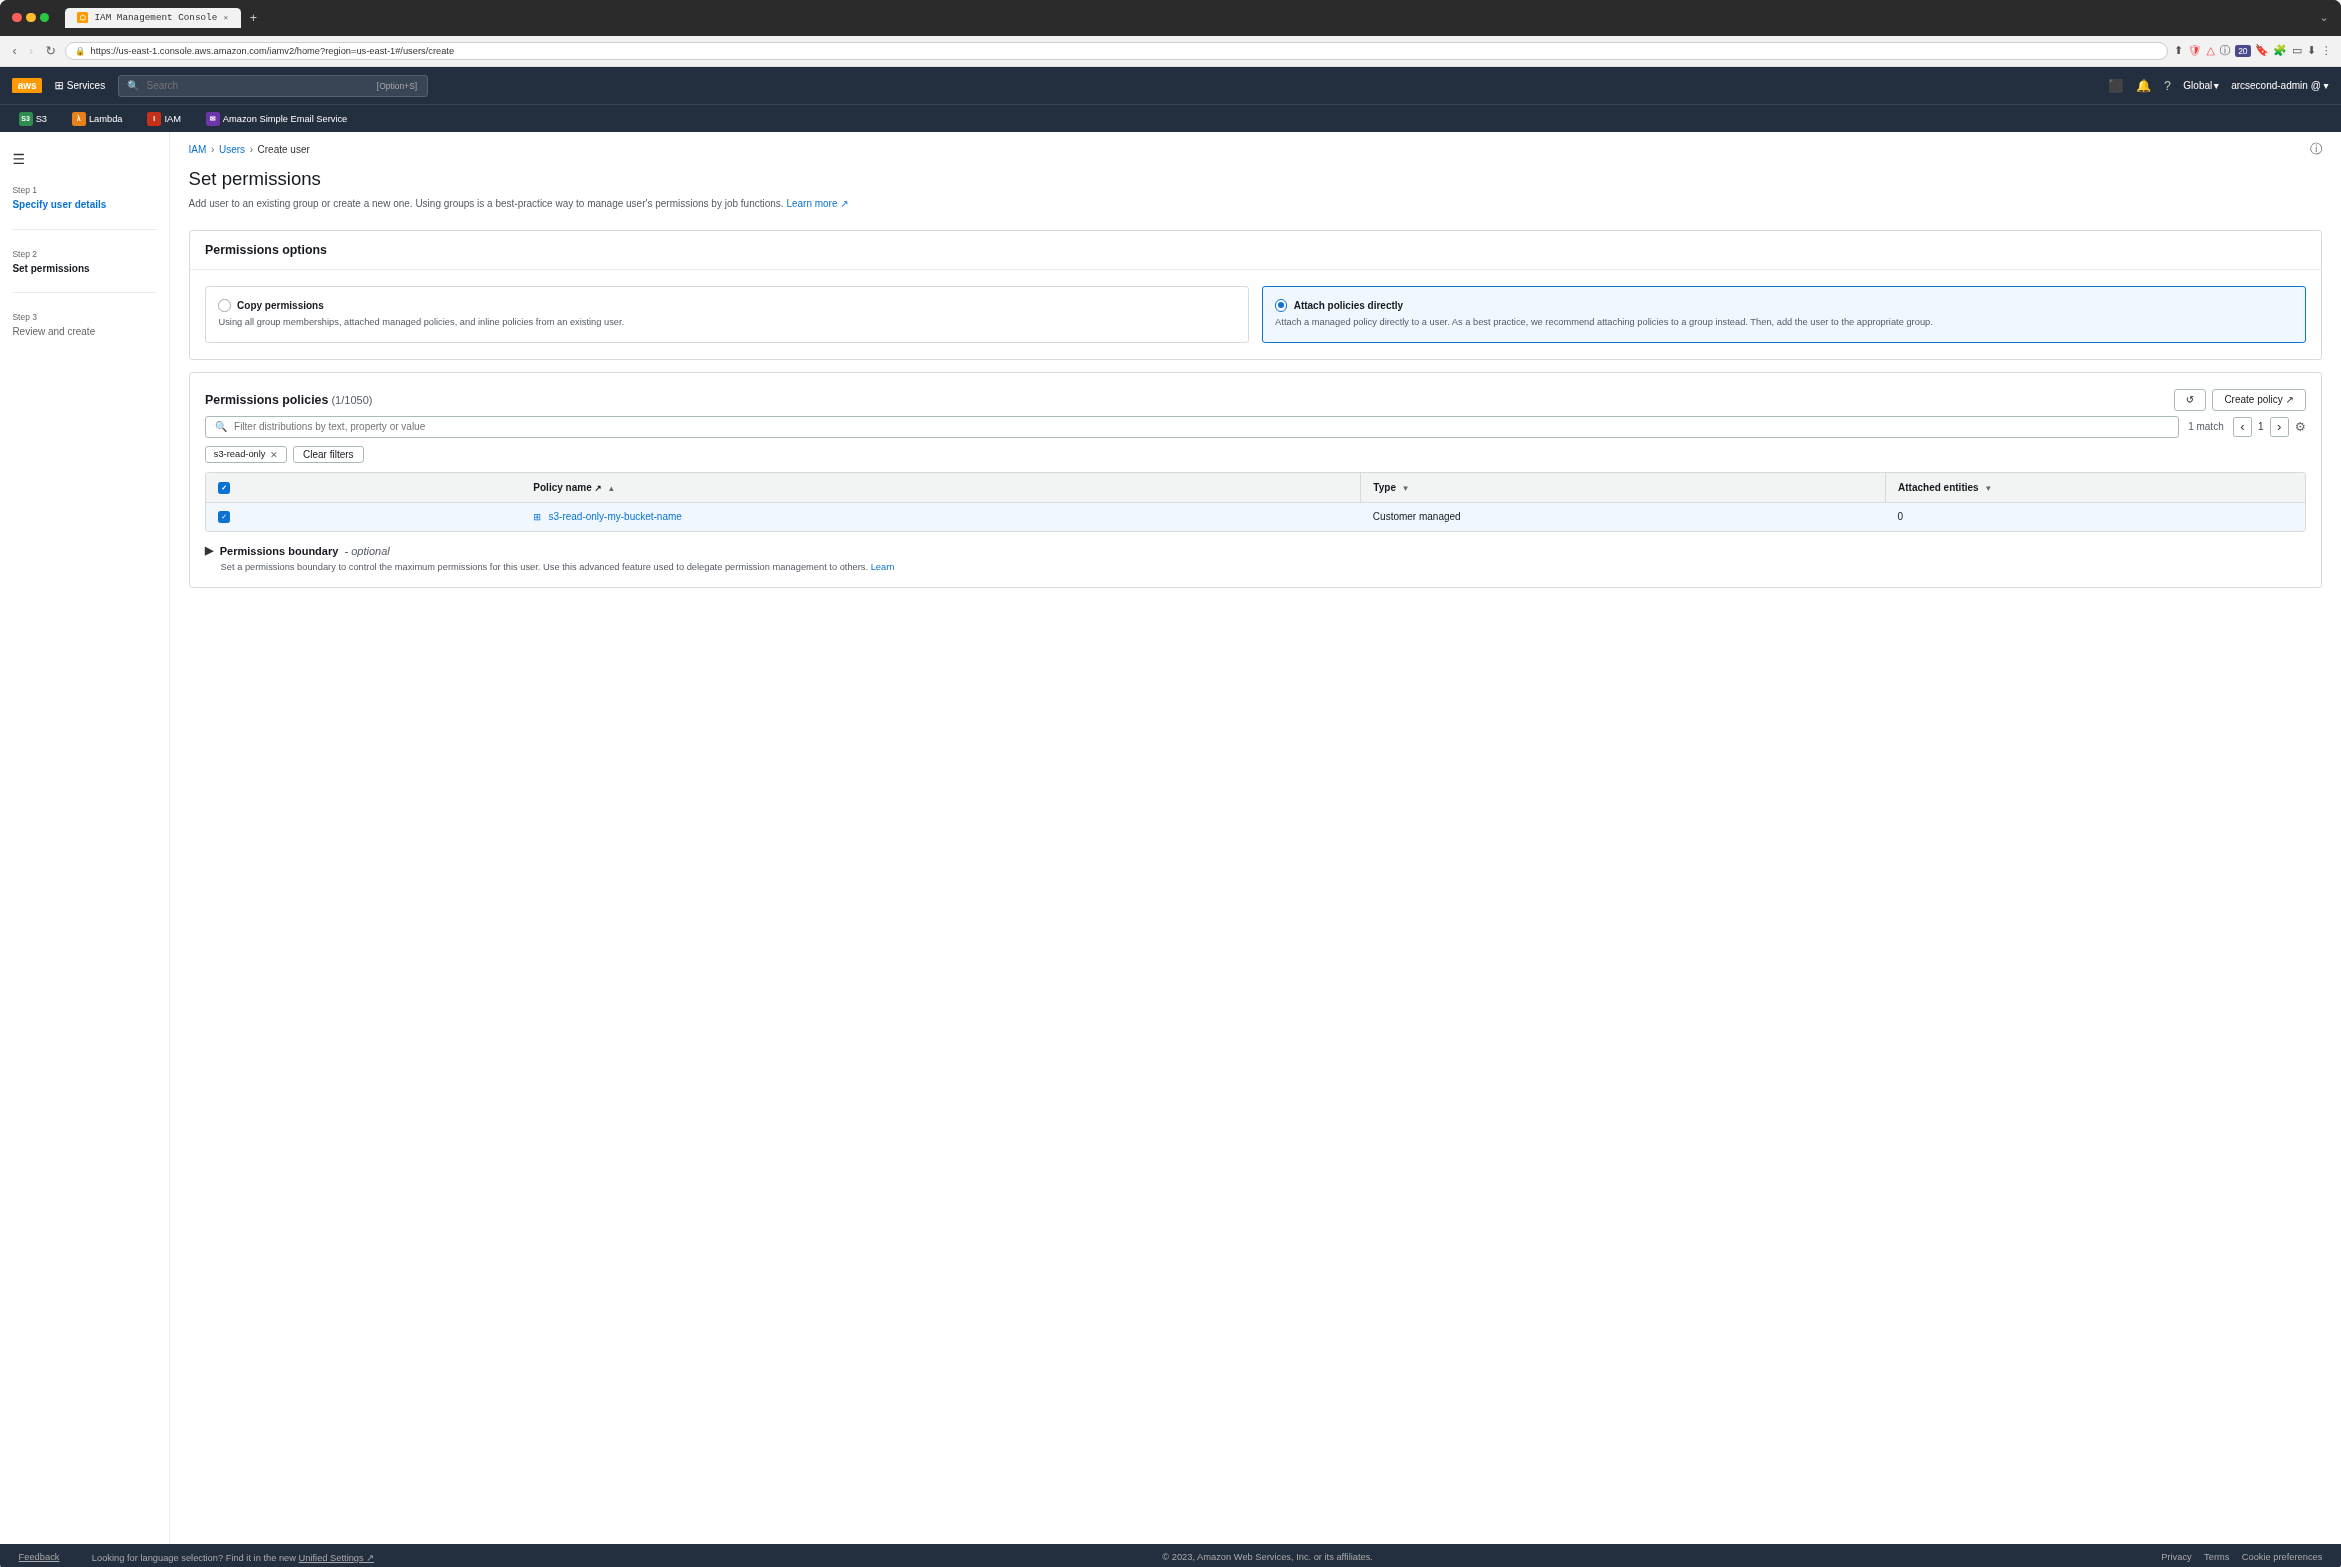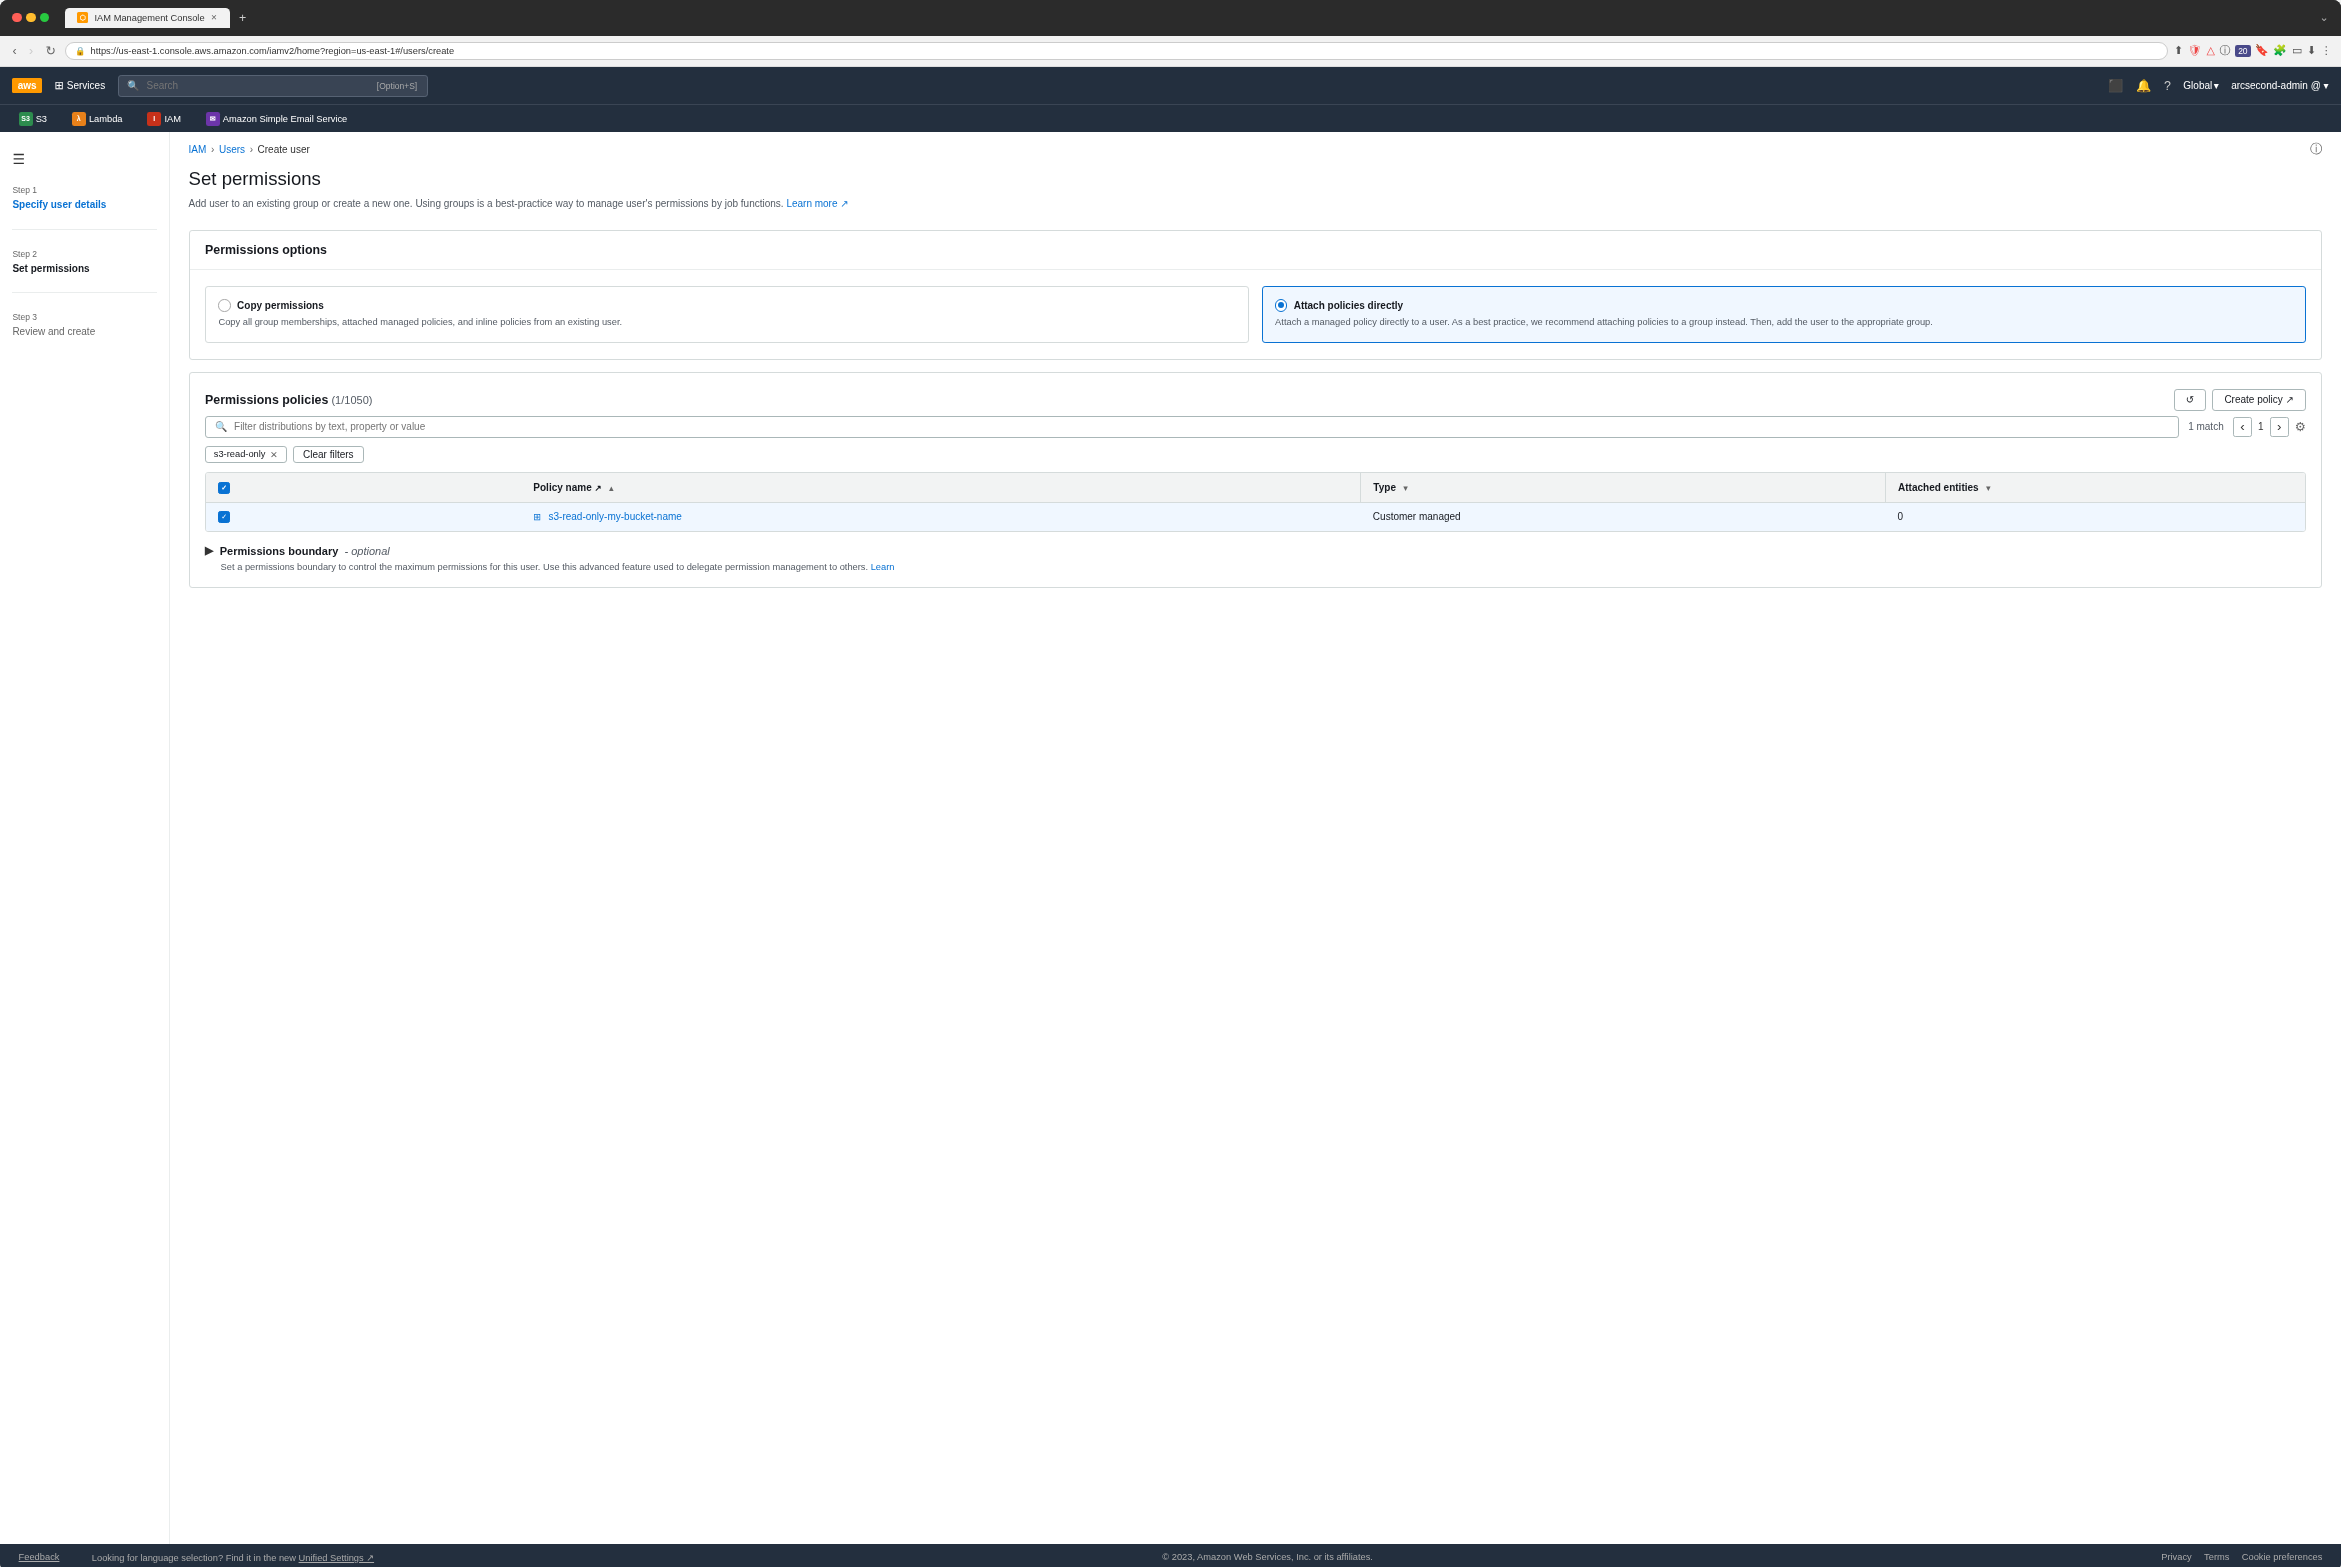--- a/index.html
+++ b/index.html
@@ -6,21 +6,21 @@
     body { font-family: -apple-system, BlinkMacSystemFont, 'Segoe UI', Arial, sans-serif; background: #f2f3f3; font-size: 11px; color: #16191f; }
 
     
     .browser-frame { background: #3c3c3c; border-radius: 7.7px; overflow: hidden; width: 100%; min-height: 100vh; }
     .browser-titlebar { background: #2b2b2b; padding: 7.7px 12.4px; display: flex; align-items: center; gap: 6.2px; }
     .browser-dots { display: flex; gap: 4.6px; }
     .browser-dot { width: 9.3px; height: 9.3px; border-radius: 50%; }
     .dot-red { background: #ff5f57; }
     .dot-yellow { background: #ffbd2e; }
     .dot-green { background: #28c940; }
-    .browser-tab { background: #f2f2f2; border-radius: 4.6px 4.6px 0 0; padding: 4.6px 12.4px; display: flex; align-items: center; gap: 6.2px; font-size: 9.3px; color: #333; margin-left: 9.3px; }
+    .browser-tab { background: #f2f2f2; border-radius: 4.6px 4.6px 0 0; padding: 4.6px 12.4px; display: flex; align-items: center; gap: 6.2px; font-size: 9.3px; color: #333; margin-left: 9.3px; font-family: Liberation Mono, monospace; }
     .tab-favicon { width: 11px; height: 11px; background: #f90; border-radius: 1.5px; display: flex; align-items: center; justify-content: center; }
     .tab-close { color: #666; cursor: pointer; font-size: 7.7px; }
     .browser-new-tab { color: #ccc; font-size: 12.4px; margin-left: 3.1px; cursor: pointer; }
 
     .browser-toolbar { background: #f2f2f2; padding: 6.2px 9.3px; display: flex; align-items: center; gap: 6.2px; border-bottom: 0.8px solid #ddd; }
     .nav-btn { background: none; border: none; color: #666; cursor: pointer; font-size: 12.4px; padding: 1.5px 3.1px; }
     .nav-btn:disabled { color: #ccc; }
     .address-bar { flex: 1; background: white; border: 0.8px solid #ccc; border-radius: 15.5px; padding: 3.1px 9.3px; font-size: 9.3px; color: #333; display: flex; align-items: center; gap: 4.6px; }
     .address-bar-lock { color: #666; font-size: 8.5px; }
     .address-text { flex: 1; font-size: 9.3px; color: #333; }
@@ -290,21 +290,21 @@
           </div>
           <div class="card-body">
             <div class="permission-options">
 
 
               <div class="permission-option">
                 <div class="permission-option-title">
                   <div class="radio-btn"></div>
                   <span>Copy permissions</span>
                 </div>
-                <div class="permission-option-desc">Copy all group memberships, attached managed policies, and inline policies from an existing user.</div>
+                <div class="permission-option-desc">Using all group memberships, attached managed policies, and inline policies from an existing user.</div>
               </div>
 
               <div class="permission-option selected">
                 <div class="permission-option-title">
                   <div class="radio-btn checked"></div>
                   <span>Attach policies directly</span>
                 </div>
                 <div class="permission-option-desc">Attach a managed policy directly to a user. As a best practice, we recommend attaching policies to a group instead. Then, add the user to the appropriate group.</div>
               </div>
 

